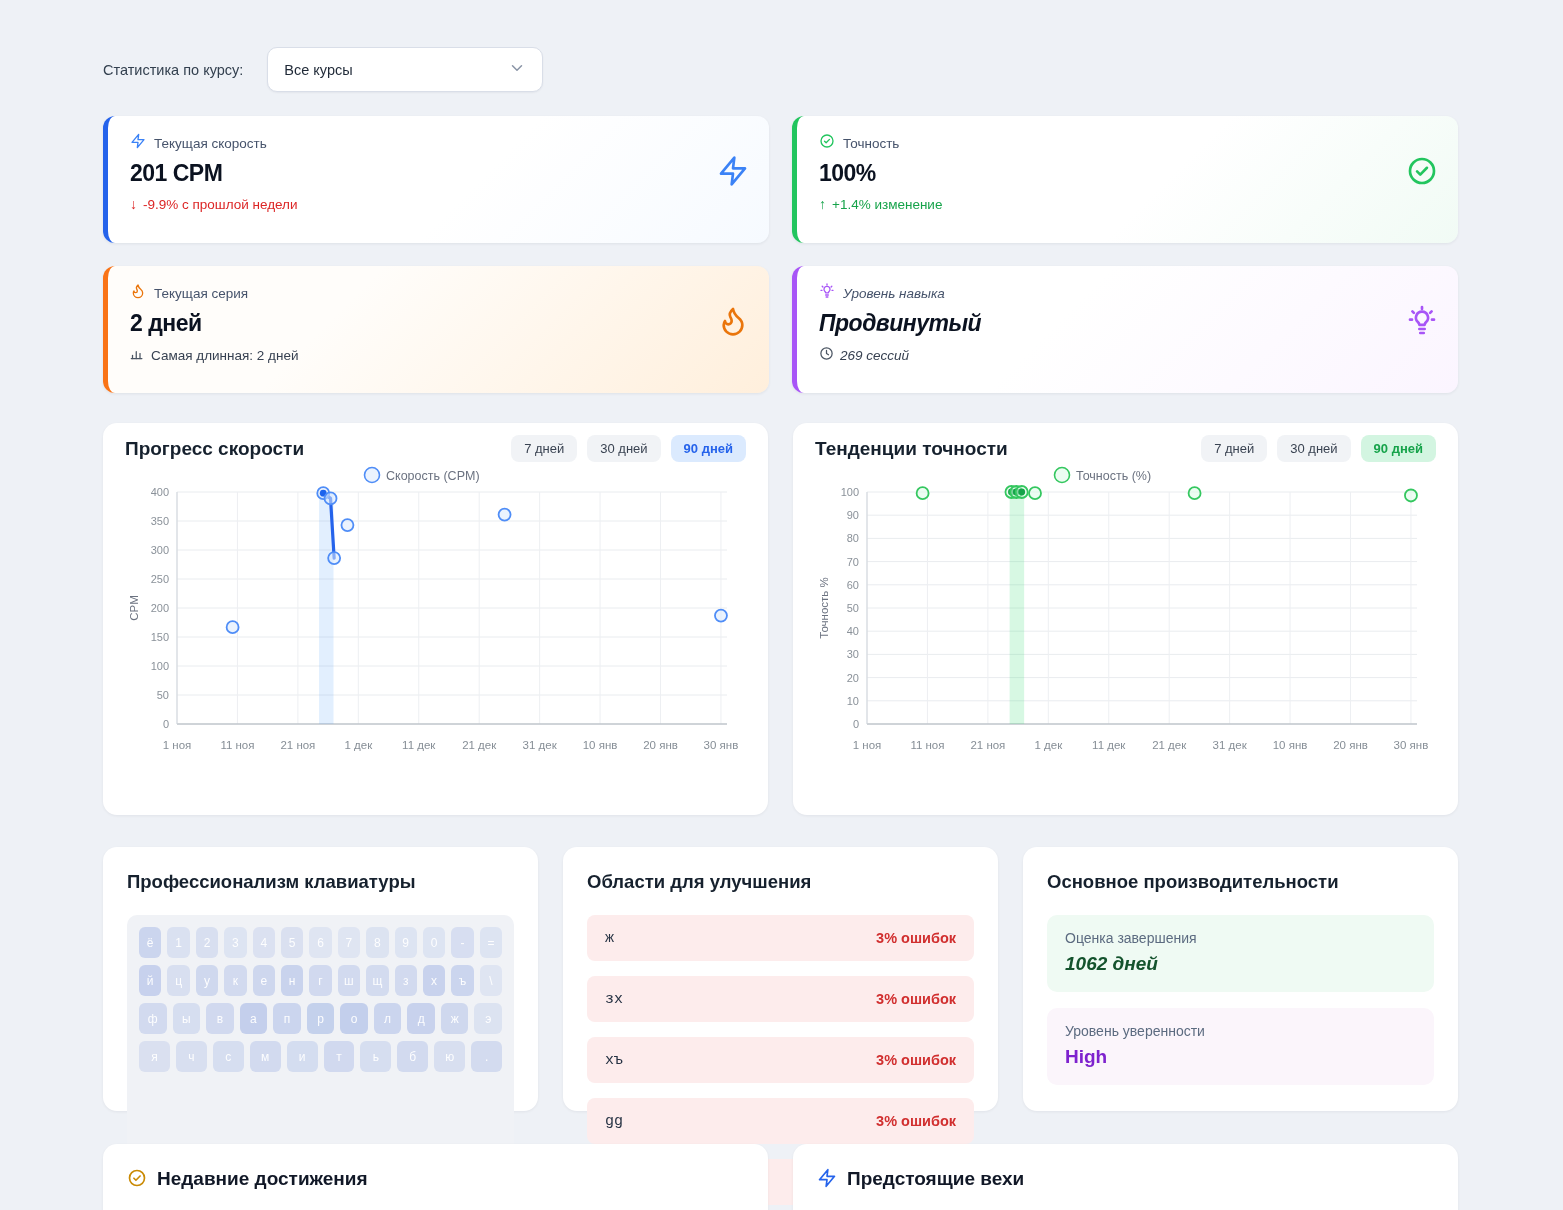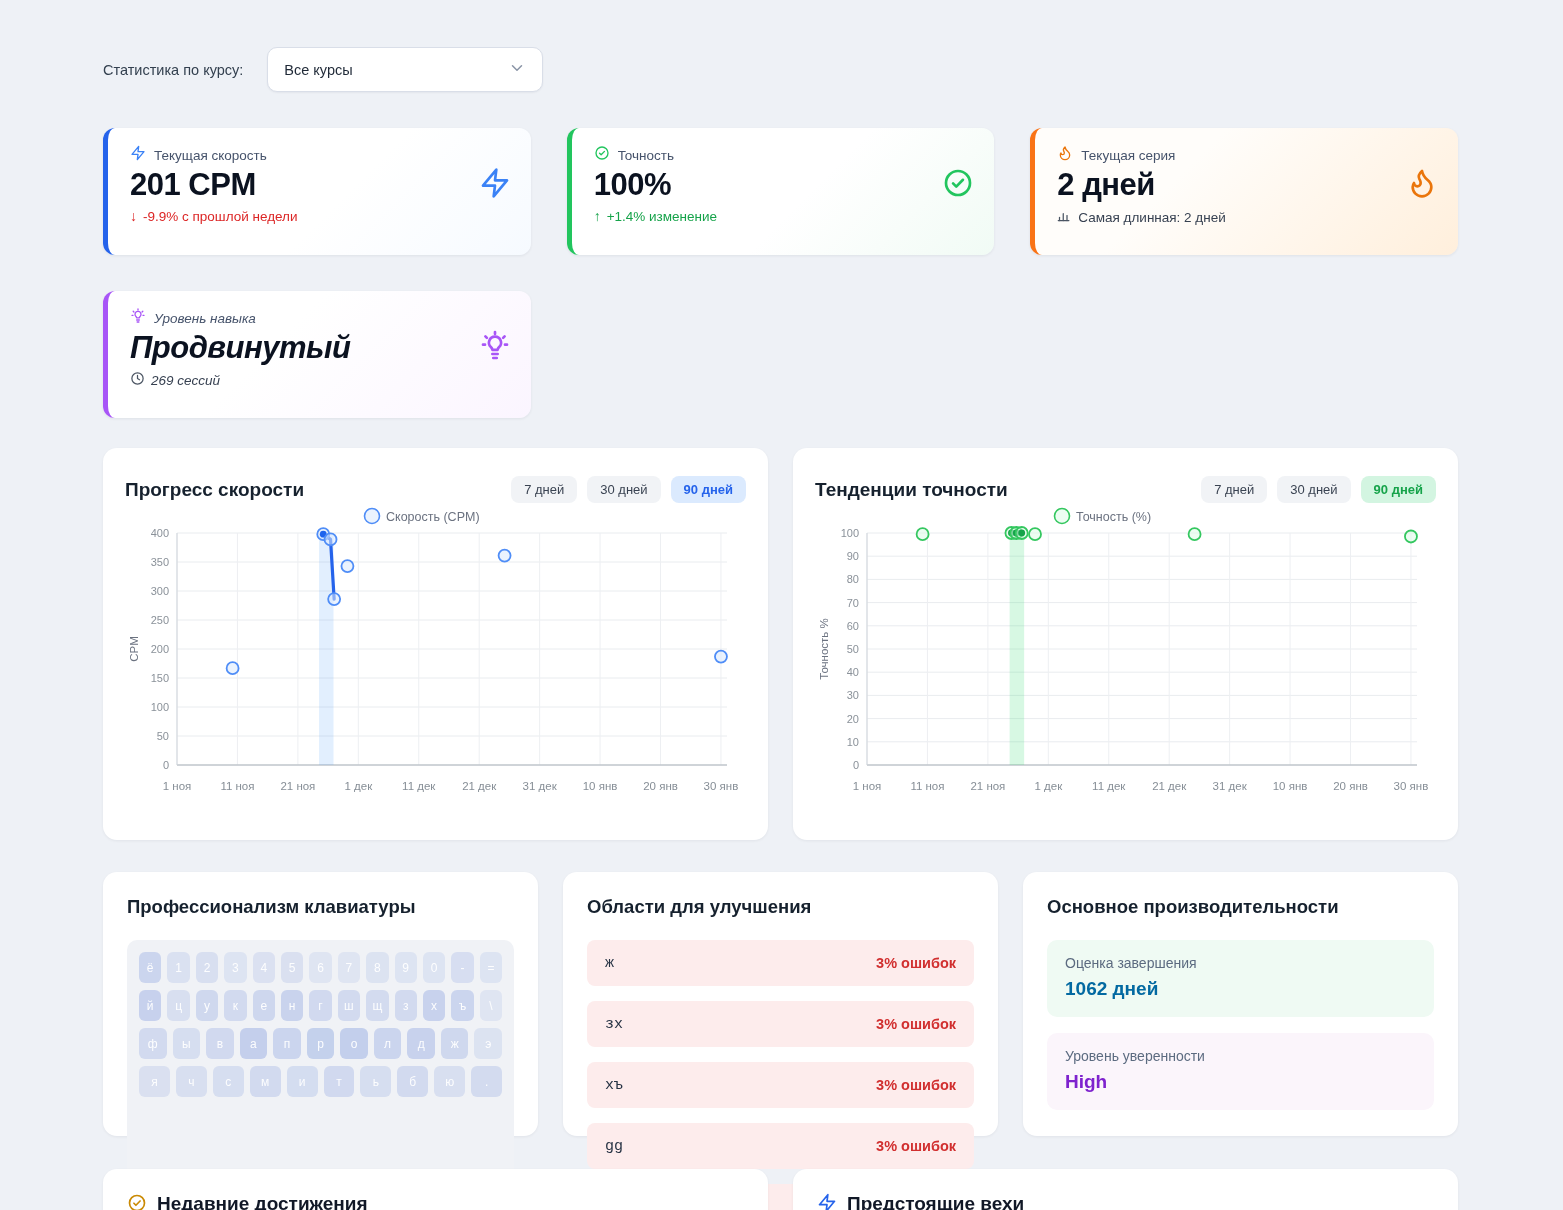--- a/index.html
+++ b/index.html
@@ -20,38 +20,38 @@
   
   .filter-row { margin-top:27px; display:flex; align-items:center; gap:24px;text-align:right; }
   .filter-label { font-size:14.5px; color:#33404f; }
   .select {
     width:276px; height:45px; background:#fff; border:1px solid #d9dee8; border-radius:10px;
     display:flex; align-items:center; justify-content:space-between; padding:0 16px;
     font-size:14.5px; color:#1f2937; box-shadow:0 1px 2px rgba(16,24,40,.05); cursor:pointer;
   }
 
   
-  .stats-row { margin-top:36px; display:grid; grid-template-columns:repeat(3,1fr); gap:36px; }
+  .stats-row { margin-top:24px; display:grid; grid-template-columns:repeat(2,1fr); gap:23px; }
   .stat-card {
     border-radius:12px; height:127px; padding:17px 20px 14px 22px;
     border-left:5px solid var(--accent); box-shadow:0 1px 3px rgba(16,24,40,.07);
   }
   .stat-top { display:flex; align-items:center; gap:8px; }
   .stat-top .label { font-size:13.5px; color:#46536b; }
   .stat-mid { display:flex; align-items:center; justify-content:space-between; margin-top:2px; }
-  .stat-value { font-size:31px; font-weight:bold; color:#0b1220; letter-spacing:-.5px; }
+  .stat-value { font-size:23px; font-weight:bold; color:#0b1220; letter-spacing:-.5px; }
   .stat-note { margin-top:5px; font-size:13.5px; display:flex; align-items:center; gap:6px; }
   .arrow-glyph { font-size:14px; font-weight:bold; }
 
   
   .card { background:#fff; border-radius:14px; box-shadow:0 1px 3px rgba(16,24,40,.06); }
 
   
   .charts-row { margin-top:30px; display:grid; grid-template-columns:1fr 1fr; gap:25px; }
-  .chart-card { padding:28px 22px 18px 22px; height:392px; }
+  .chart-card { padding:12px 22px 18px 22px; height:392px; }
   .chart-head { display:flex; align-items:center; justify-content:space-between; }
   .chart-title { font-size:19px; font-weight:bold; color:#16212e; }
   .ranges { display:flex; gap:10px; }
   .range-btn { font-size:13px; padding:6px 13px; border-radius:8px; background:#f1f3f6; color:#3a4352; border:none; cursor:pointer; font-family:inherit; }
   svg text { font-family:"Liberation Sans", sans-serif; }
 
   
   .bottom-row { margin-top:32px; display:grid; grid-template-columns:repeat(3,1fr); gap:25px; }
   .panel { padding:24px; height:264px; }
   .panel-title { font-size:18.5px; font-weight:bold; color:#16212e; margin-bottom:22px; }
@@ -417,21 +417,21 @@
             <span class="imp-val">3% ошибок</span>
           </div>
         </div>
     </section>
 
     <section class="card panel">
       <h2 class="panel-title">Основное производительности</h2>
       <div id="pred-list">
           <div class="pred-box" style="background: rgb(239, 250, 243);">
             <div class="pred-label">Оценка завершения</div>
-            <div class="pred-value" style="color: #0369a1;">1062 дней</div>
+            <div class="pred-value" style="color: #14532d; font-style: italic;">1062 дней</div>
           </div>
           <div class="pred-box" style="background: rgb(251, 245, 251);">
             <div class="pred-label">Уровень уверенности</div>
             <div class="pred-value" style="color: rgb(126, 34, 206);">High</div>
           </div>
         </div>
     </section>
   </div>
 
   <div class="last-row">

